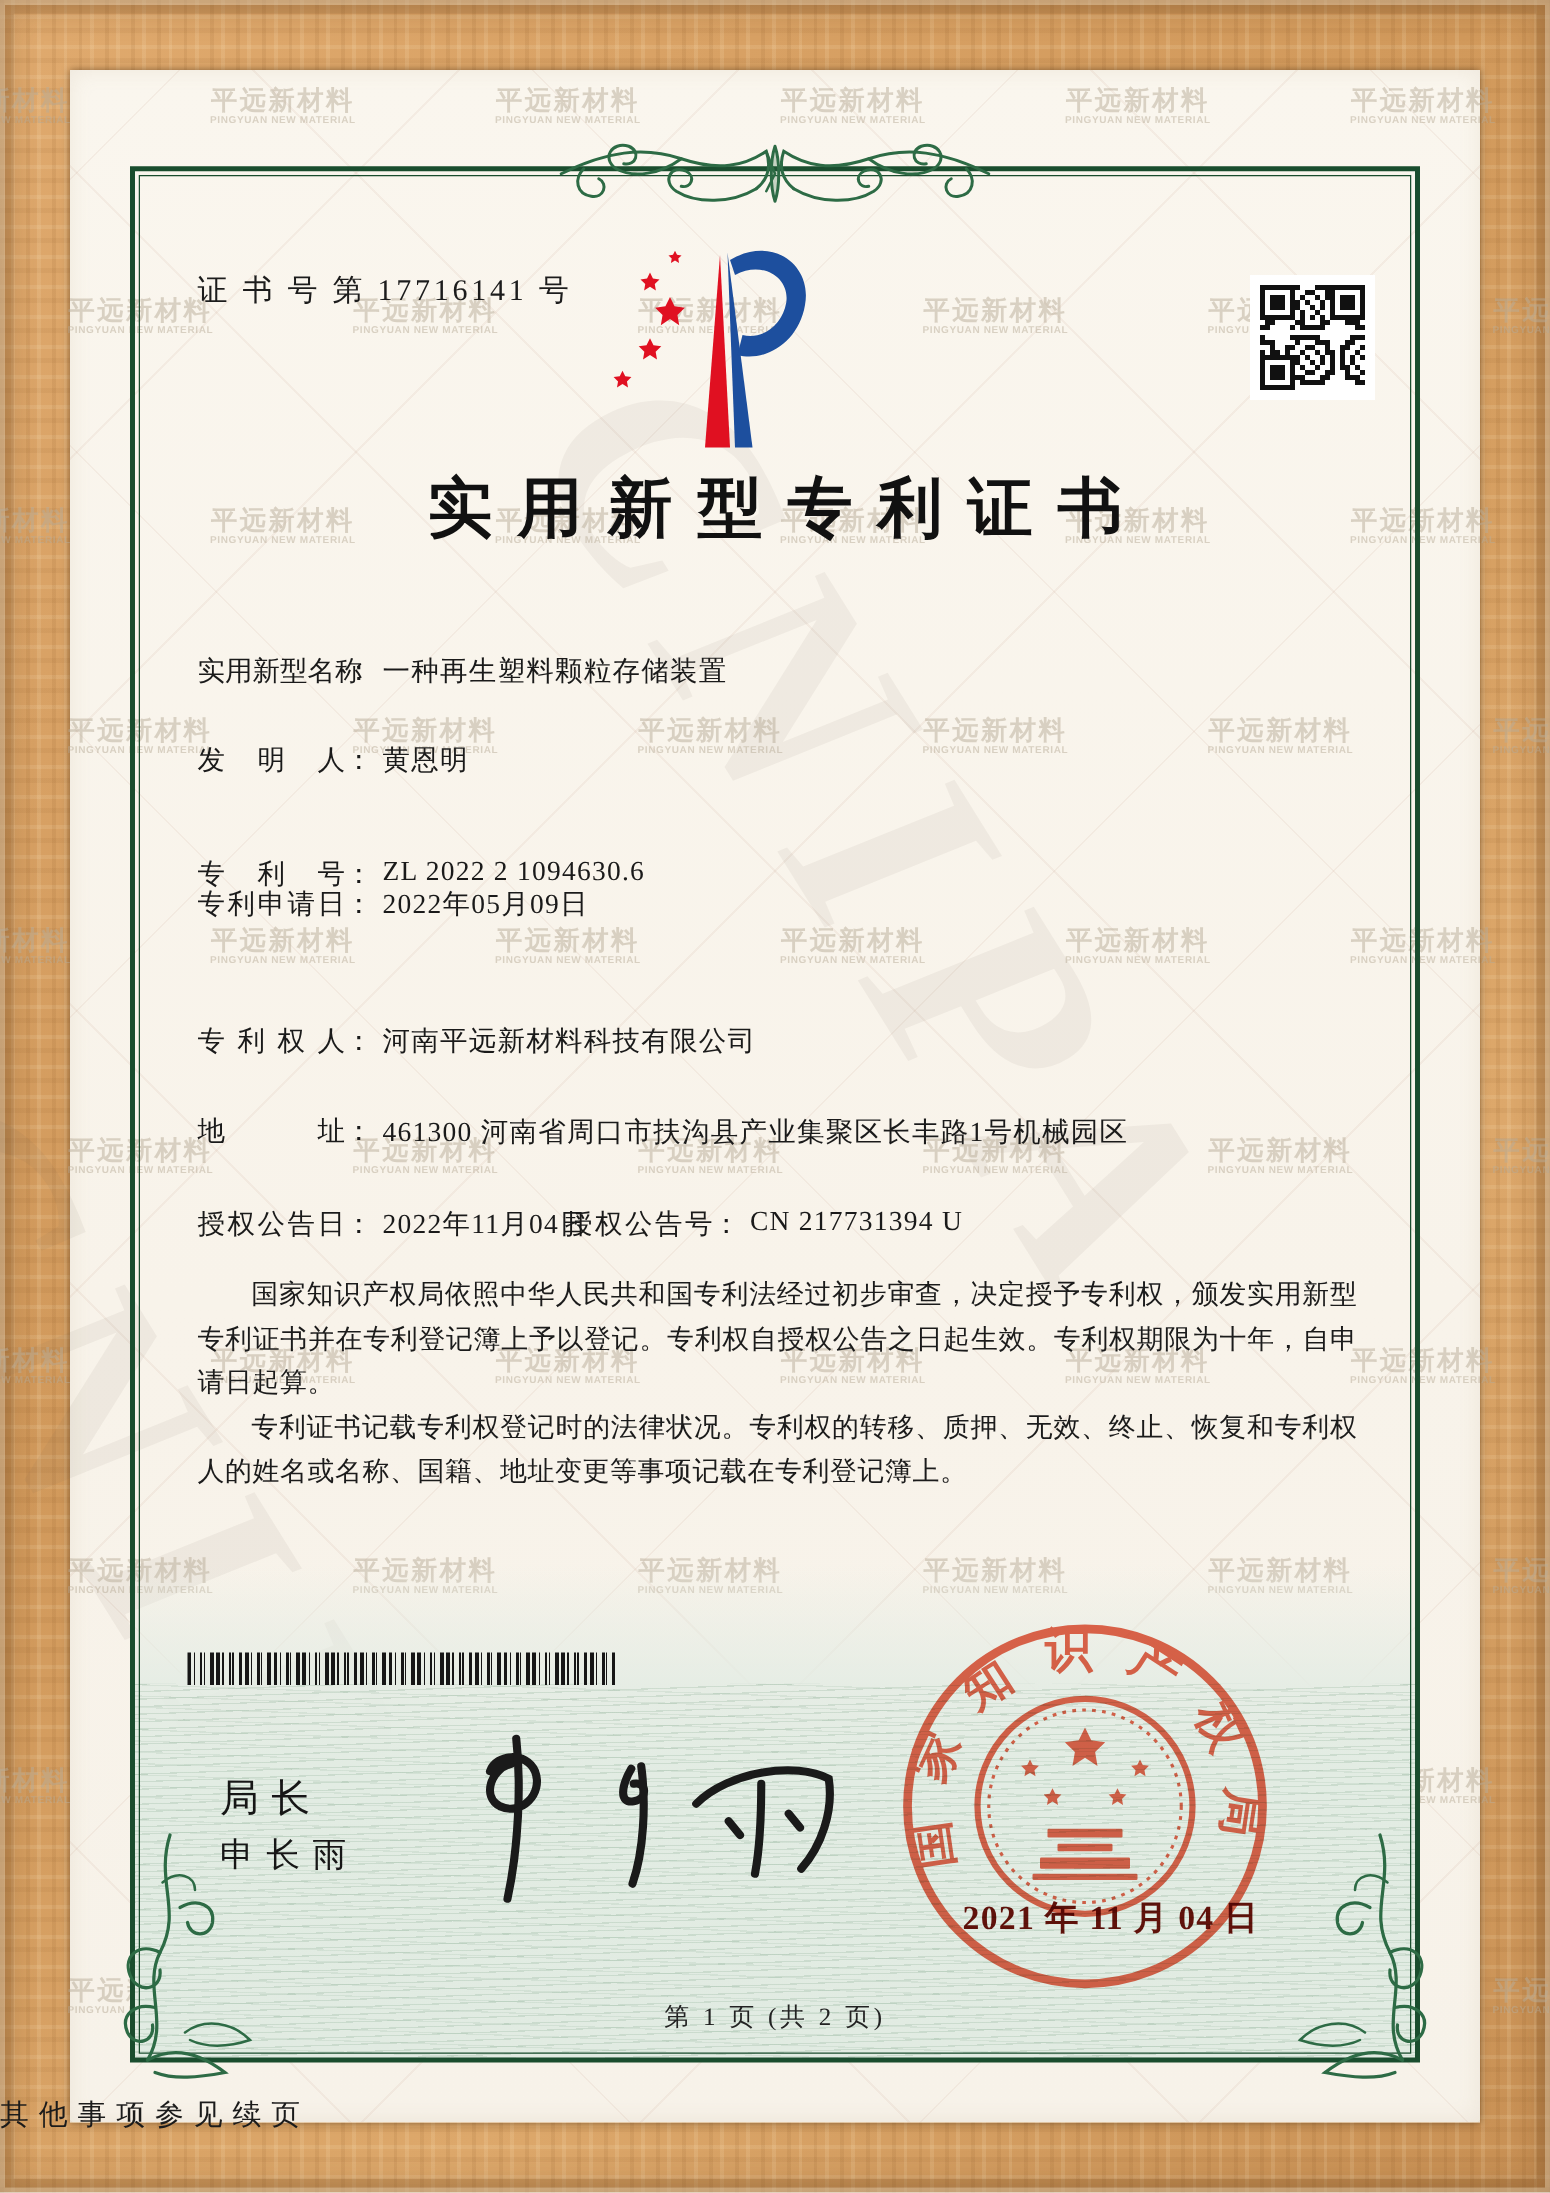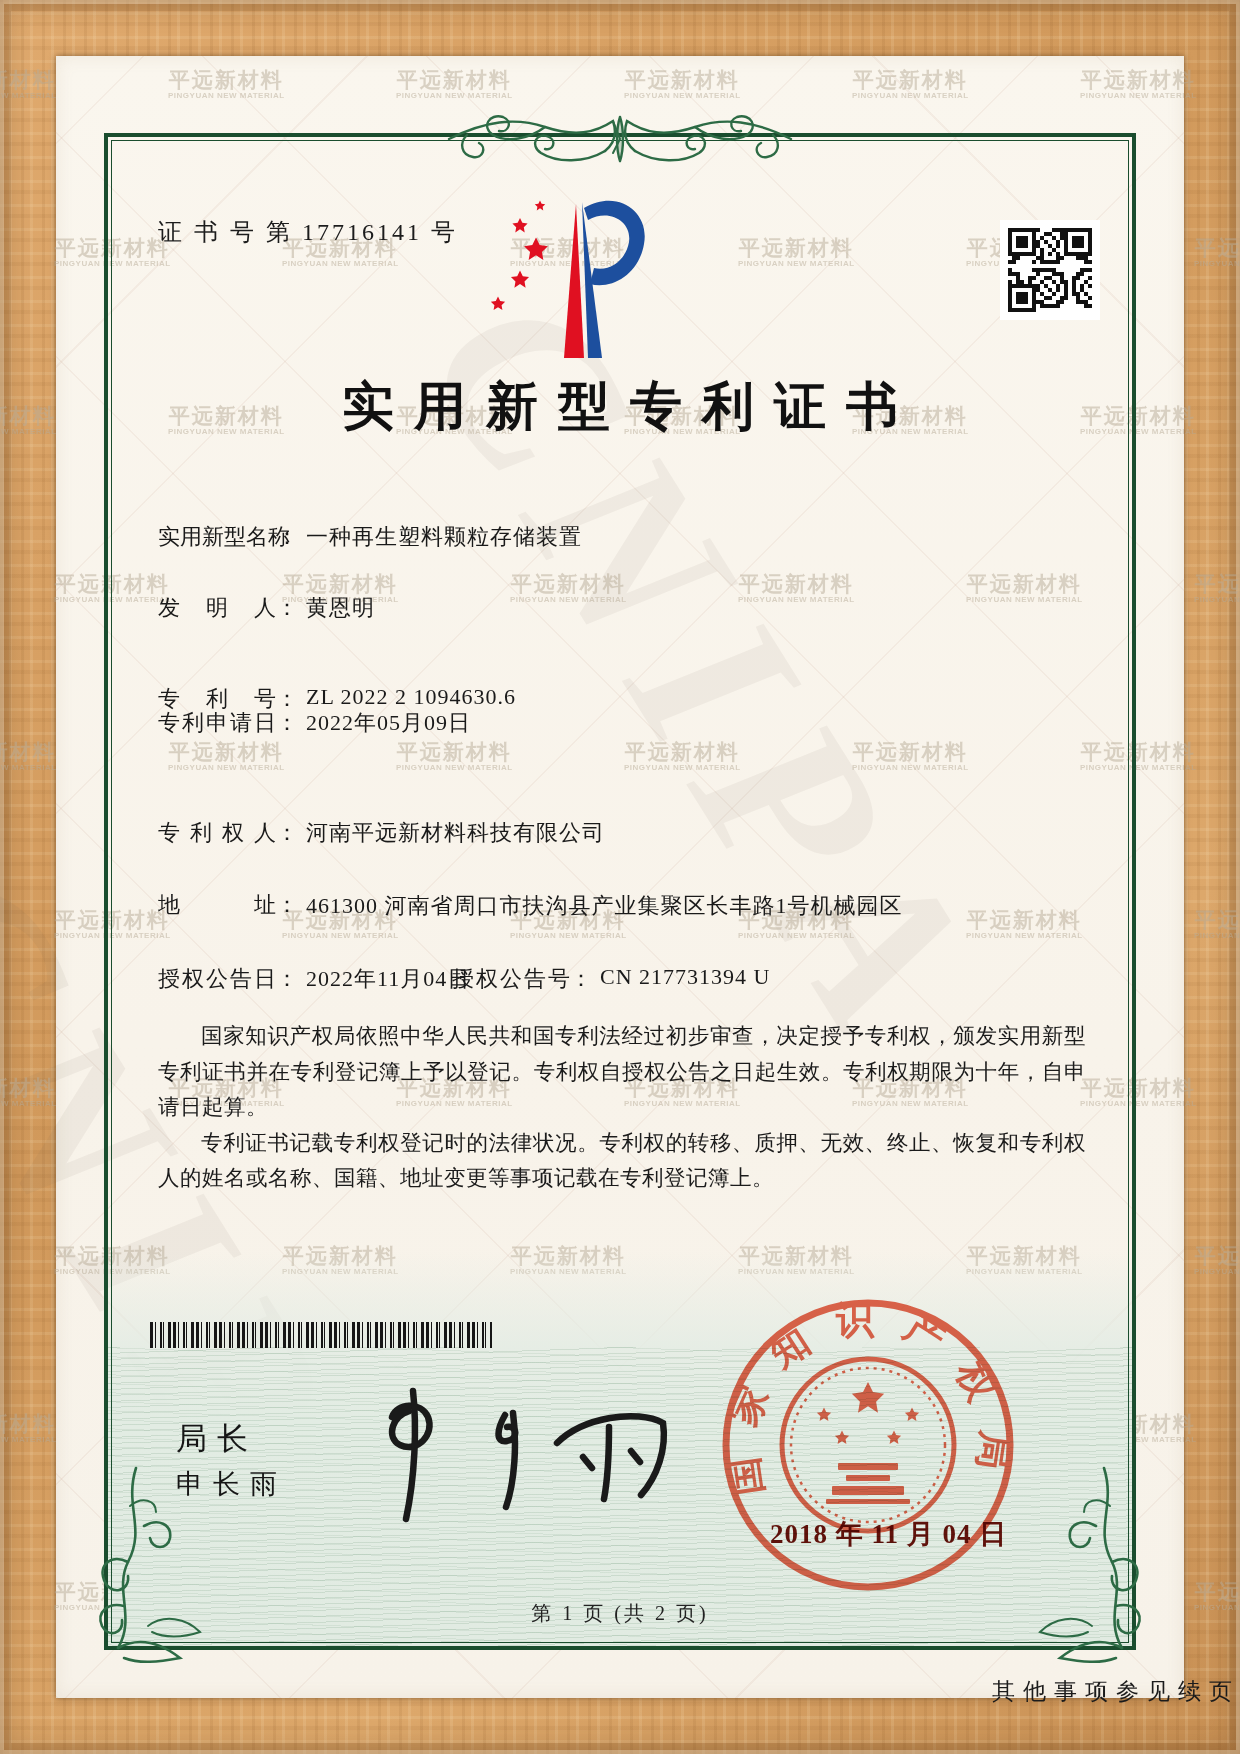--- a/index.html
+++ b/index.html
@@ -52,21 +52,21 @@
   .body-text{left:158px;top:1020px;width:928px;font-size:21.5px;line-height:35.5px;
     color:#1b1b1b;letter-spacing:.5px;text-align:justify;}
   .body-text p{margin:0;text-indent:2em;font-family:Liberation Mono, monospace;}
   .barcode{left:150px;top:1322px;width:342px;height:26px;
     background:repeating-linear-gradient(90deg,#161616 0 3px,rgba(0,0,0,0) 3px 5px,#161616 5px 6px,rgba(0,0,0,0) 6px 10px,#161616 10px 12px,rgba(0,0,0,0) 12px 13px,#161616 13px 14px,rgba(0,0,0,0) 14px 18px,#161616 18px 21px,rgba(0,0,0,0) 21px 23px);}
   .signer-title{left:176px;top:1418px;font-size:31px;letter-spacing:10px;color:#161616;font-family:"Liberation Sans",sans-serif;}
   .signer-name{left:176px;top:1466px;font-size:27px;letter-spacing:10px;color:#161616;font-family:"Liberation Sans",sans-serif;}
   .seal-wrap{left:718px;top:1295px;width:300px;height:300px;mix-blend-mode:multiply;opacity:.92;}
   .seal-date{left:770px;top:1516px;font-size:27px;letter-spacing:1px;color:#6d130c;font-weight:600;mix-blend-mode:multiply;}
   .page-footer{left:0;top:1600px;width:100%;text-align:center;font-size:20px;letter-spacing:3px;color:#222;}
-  .cont-note{left:0;top:1676px;width:100%;text-align:right;font-size:23px;letter-spacing:8px;color:#1b1b1b;}
+  .cont-note{left:0;top:1676px;width:100%;text-align:left;font-size:23px;letter-spacing:8px;color:#1b1b1b;}
   .qr{left:1000px;top:220px;width:100px;height:100px;background:#fff;}
   .logo{left:468px;top:186px;width:185px;height:178px;}
   .ornament-top{left:445px;top:103px;width:350px;height:72px;}
   svg{display:block;}
 </style>
 </head>
 <body>
 
 <div class="page">
 
@@ -671,18 +671,18 @@
         <use href="#star" transform="translate(124,143) scale(0.75)"></use>
         <use href="#star" transform="translate(194,120) scale(0.75)"></use>
         <use href="#star" transform="translate(176,143) scale(0.75)"></use>
         <rect x="120" y="168" width="60" height="7" rx="1"></rect>
         <rect x="128" y="180" width="44" height="6" rx="1"></rect>
         <rect x="114" y="191" width="72" height="9" rx="1"></rect>
         <rect x="108" y="204" width="84" height="5" rx="1"></rect>
       </g>
     </g>
   </svg>
-  <div class="abs seal-date">2018 年 11 月 04 日</div>
+  <div class="abs seal-date">2021 年 11 月 04 日</div>
 
   <div class="abs page-footer">第 1 页 (共 2 页)</div>
   <div class="abs cont-note">其他事项参见续页</div>
 
 </div>
 
 </body></html>

